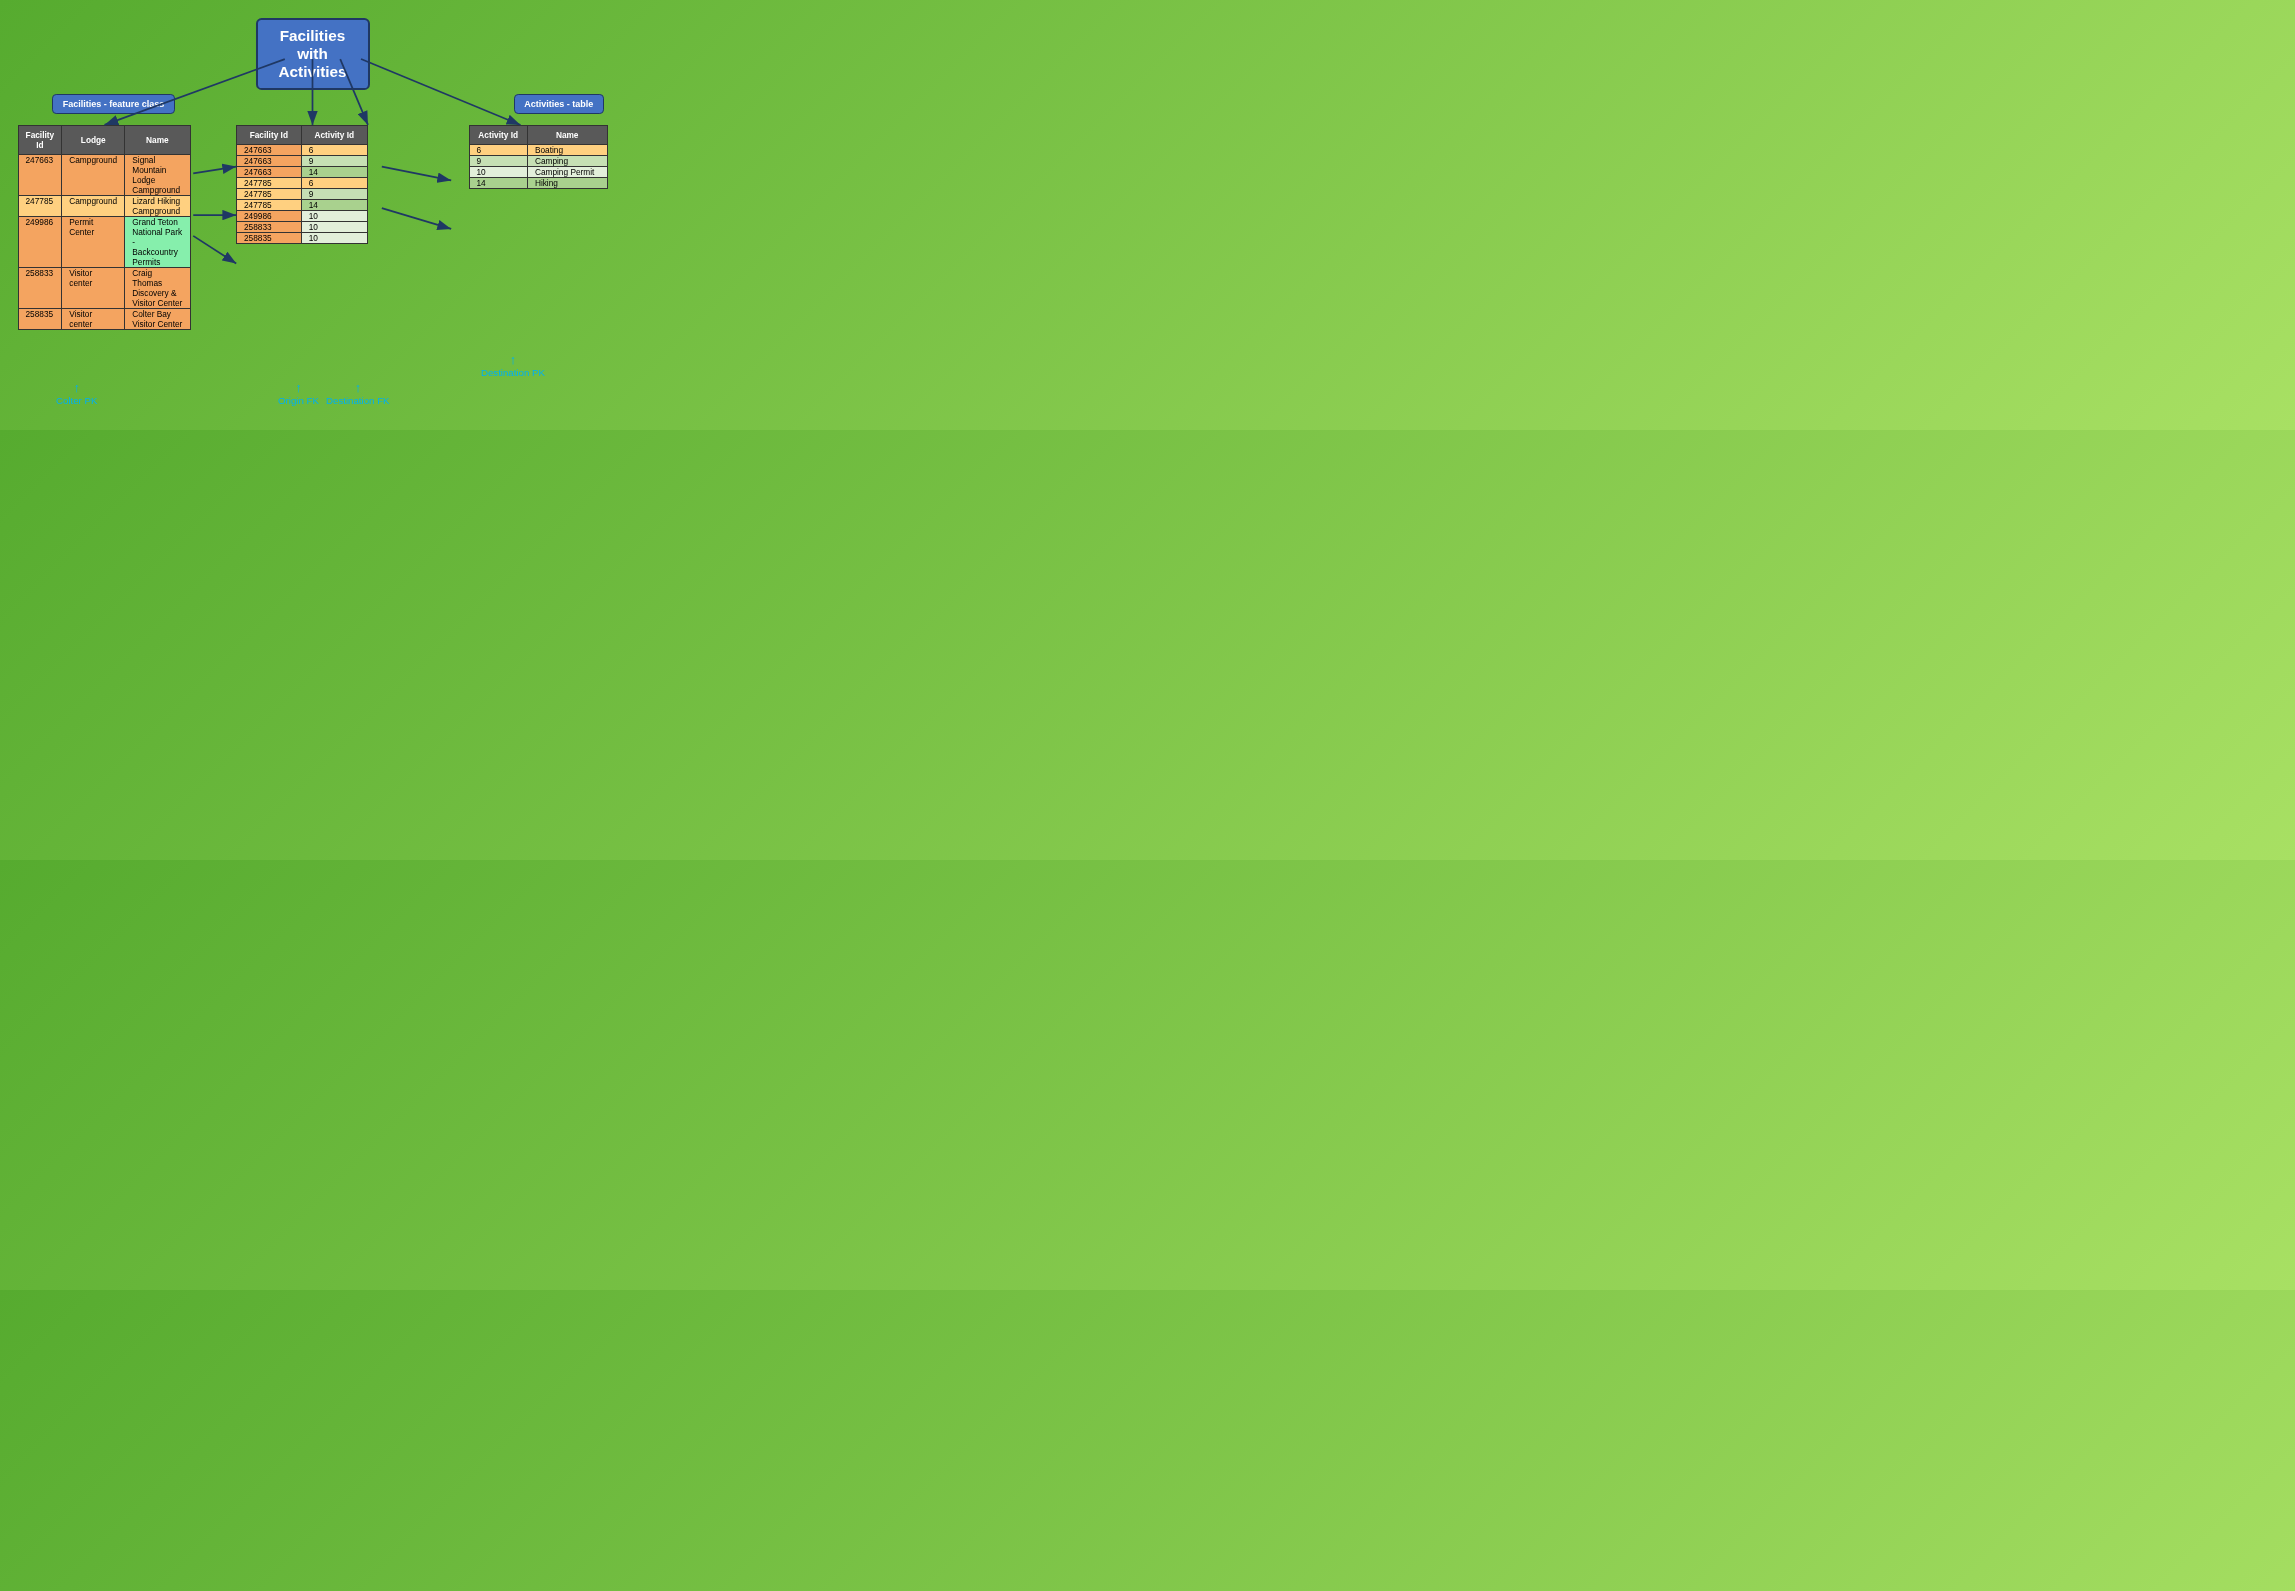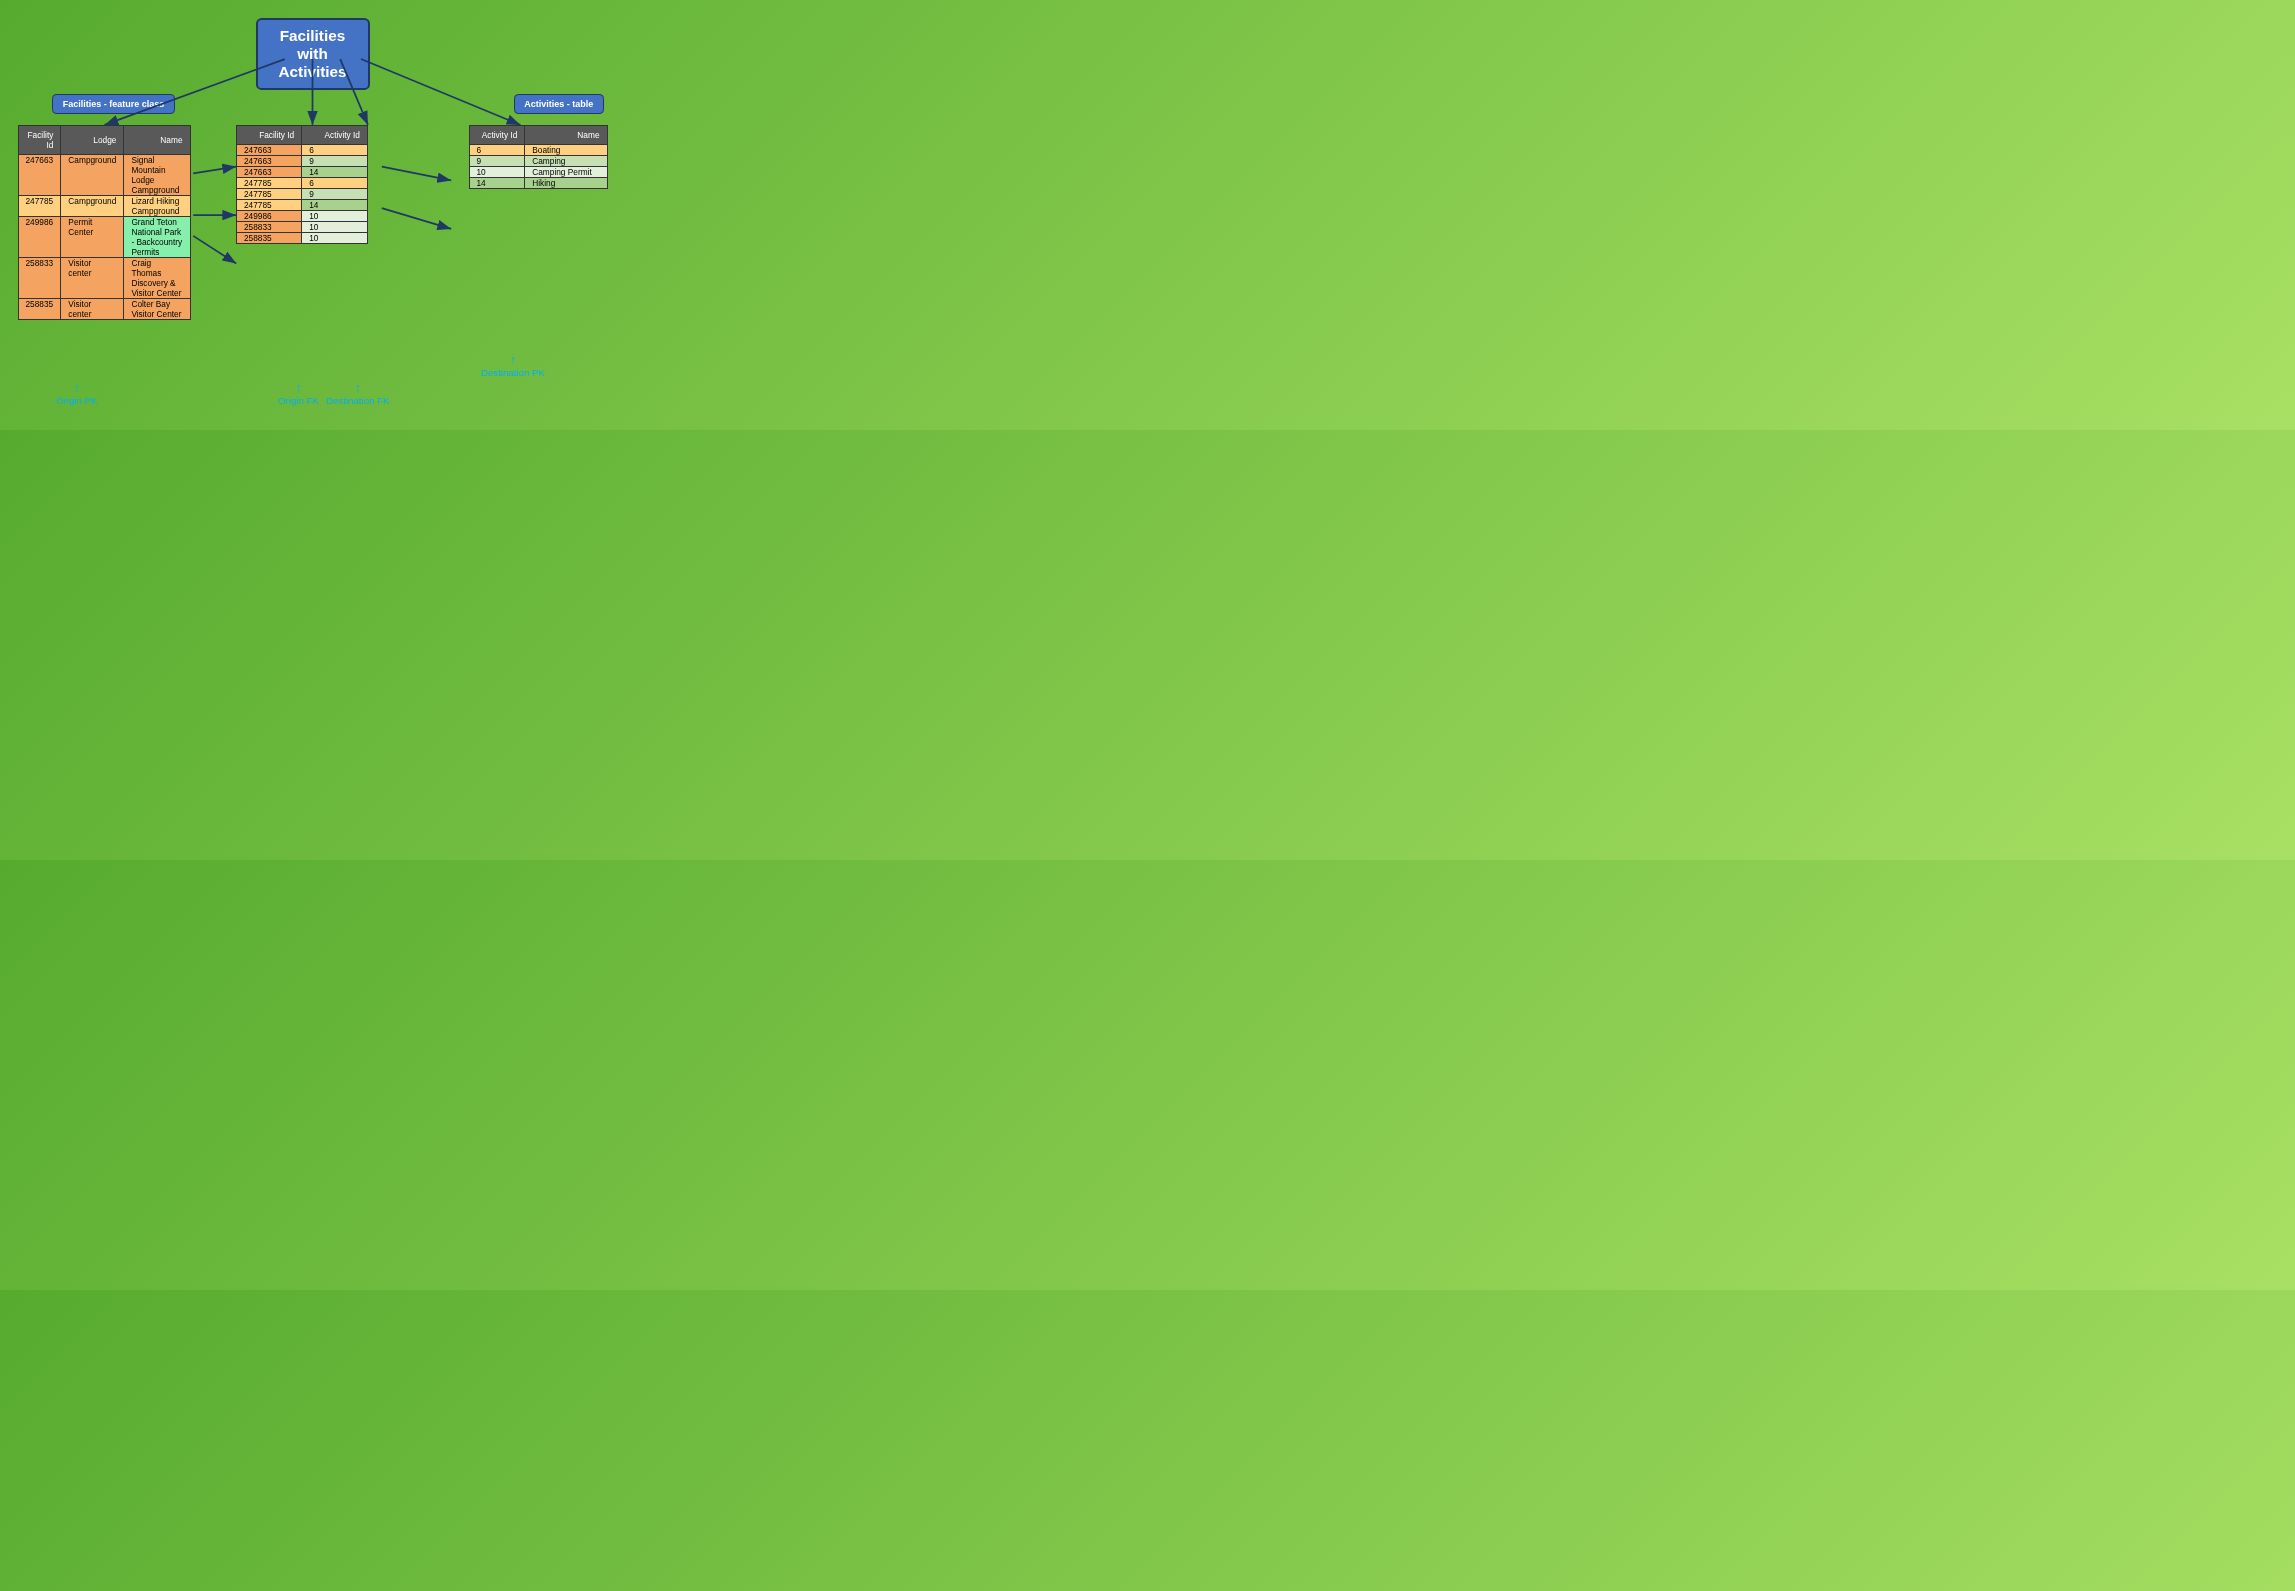--- a/index.html
+++ b/index.html
@@ -53,23 +53,23 @@
 
     
     table {
       border-collapse: collapse;
       border: 1.4px solid #333;
       font-size: 8.3px;
     }
     th {
       background: #595959;
       color: white;
-      font-weight: normal;
+      font-weight: bold;
       padding: 4.2px 7px;
-      text-align: right;
+      text-align: center;
       border: 0.7px solid #333;
     }
     td {
       padding: 0 7px;
       border: 0.7px solid #333;
       vertical-align: top;
       margin-left: 44px;
     }
 
     
@@ -323,21 +323,21 @@
           <tr>
       <td style="background:#a9d18e">14</td>
       <td style="background:#a9d18e">Hiking</td>
     </tr>
         </tbody>
     </table>
   </div>
 
   <div class="origin-pk-pos">
     <div class="arrow-up">↑</div>
-    <div class="pk-label">Origin PK</div>
+    <div class="pk-label">Colter PK</div>
   </div>
 
   <div class="origin-fk-pos">
     <div class="arrow-up">↑</div>
     <div class="pk-label">Origin FK</div>
   </div>
 
   <div class="dest-fk-pos">
     <div class="arrow-up">↑</div>
     <div class="pk-label">Destination FK</div>

